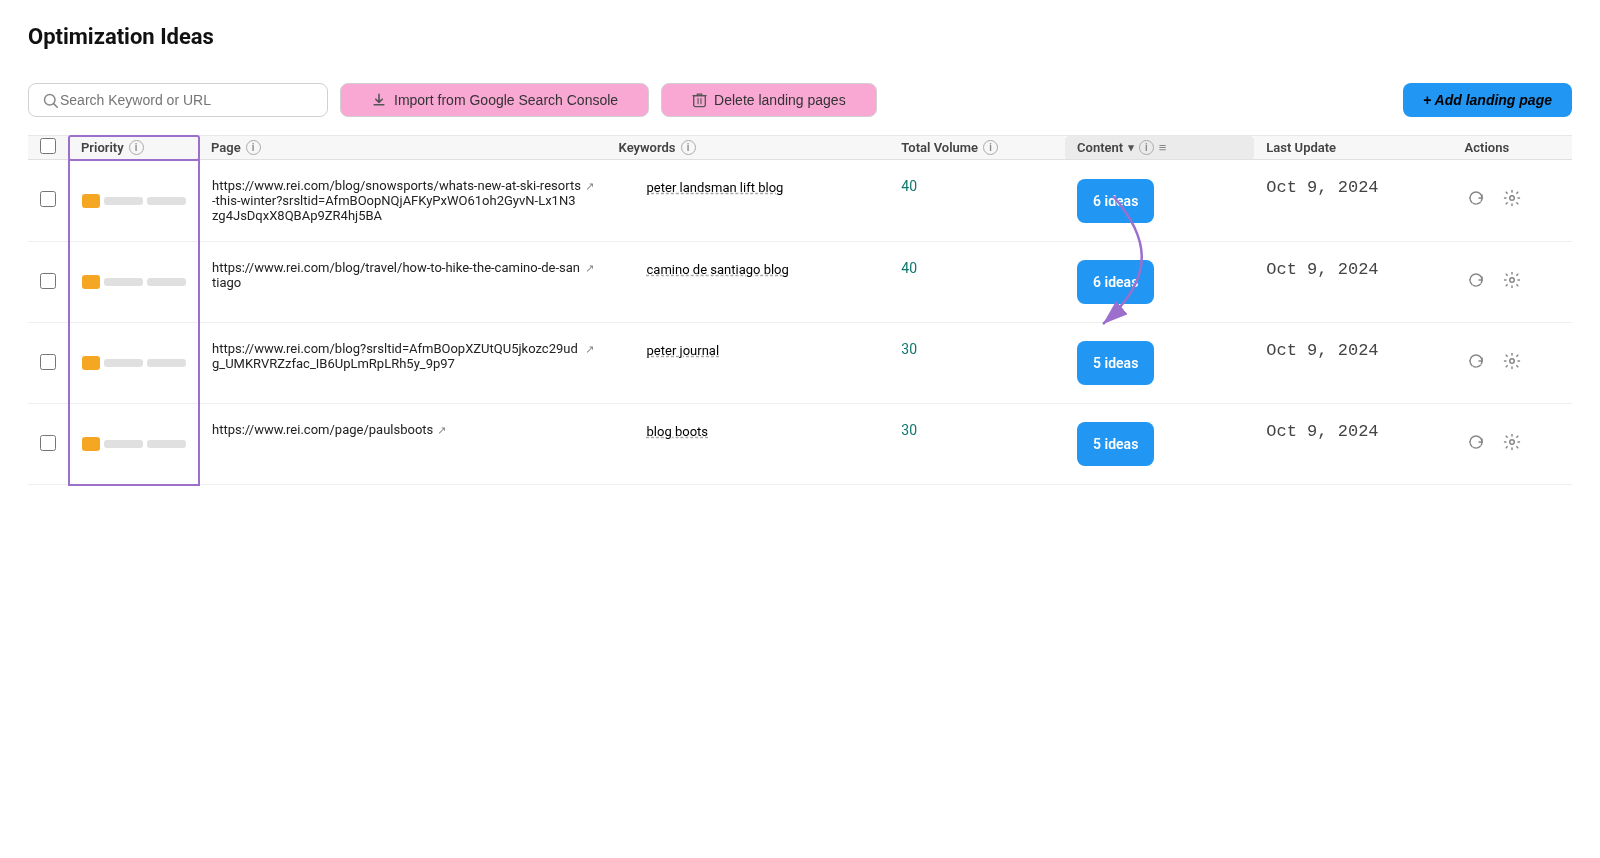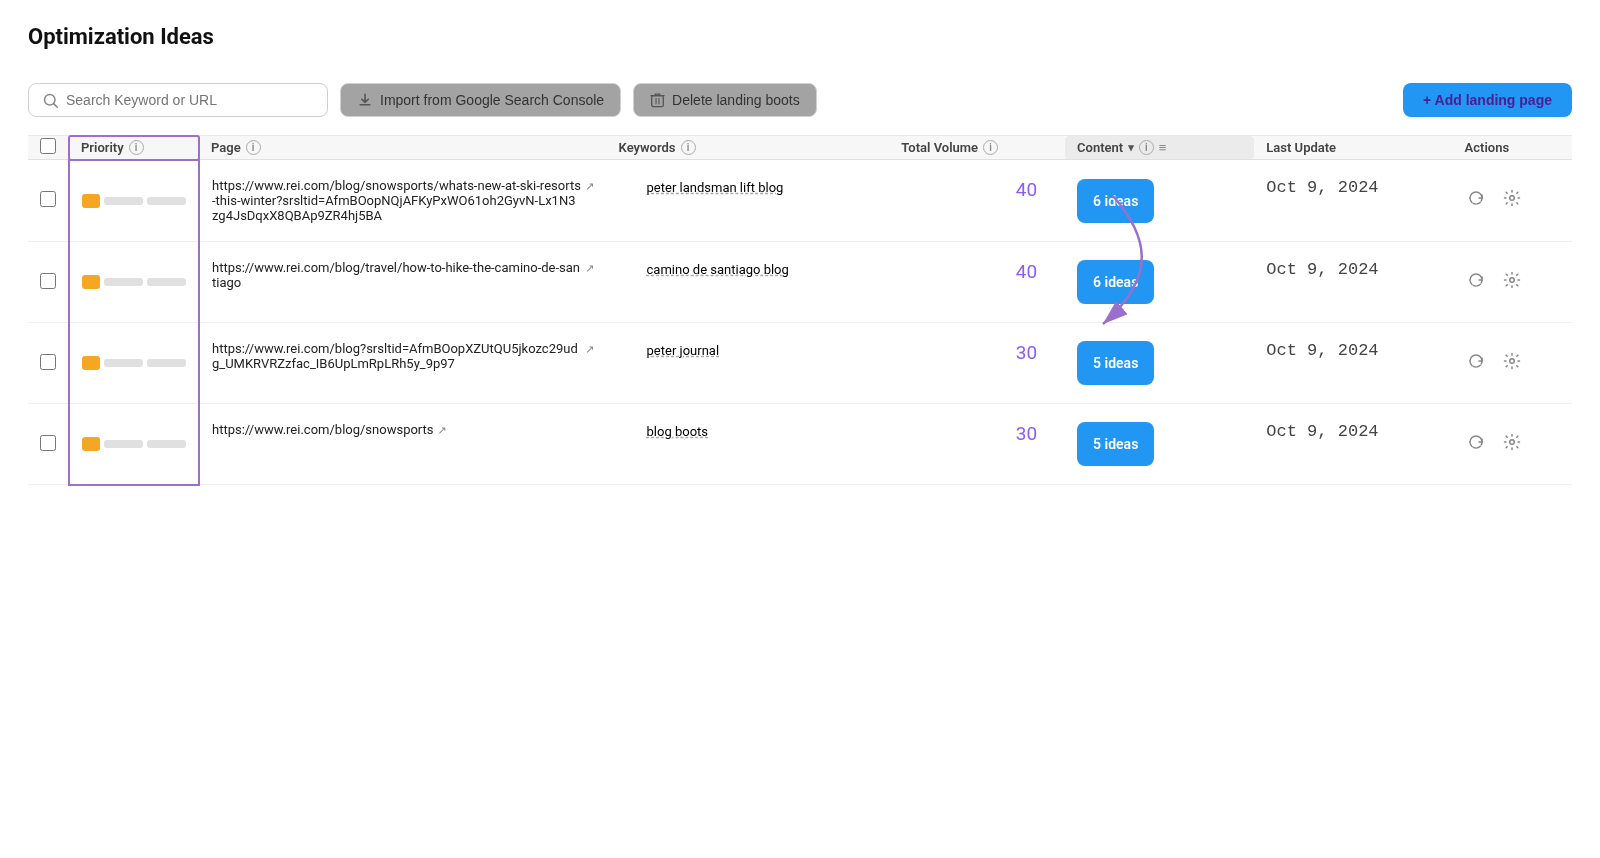--- a/index.html
+++ b/index.html
@@ -24,21 +24,21 @@
       align-items: center;
       gap: 12px;
       margin-bottom: 18px;
     }
     .search-box {
       display: flex;
       align-items: center;
       border: 1px solid #d0d0d0;
       border-radius: 8px;
       padding: 8px 14px;
-      gap: 8px;
+      gap: 2px;
       width: 300px;
       background: #fff;
     }
     .search-box input {
       border: none;
       outline: none;
       font-size: 14px;
       color: #555;
       width: 100%;
       background: transparent;
@@ -46,41 +46,42 @@
     .search-icon-svg {
       color: #888;
       flex-shrink: 0;
     }
     .btn-outline {
       display: flex;
       align-items: center;
       gap: 7px;
       border: 1.5px solid #d0d0d0;
       border-radius: 8px;
-      padding: 8px 16px;
-      background: #a3a3a3;
+      padding: 8px 30px;
+      background: #f9a8d4;
       color: #333;
       font-size: 14px;
       cursor: pointer;
       white-space: nowrap;
     }
     .btn-primary {
       display: flex;
       align-items: center;
       gap: 6px;
       background: #2196f3;
-      color: #4c1d95;
+      color: #000000;
       border: none;
       border-radius: 8px;
       padding: 9px 20px;
       font-size: 14px;
       font-weight: 600;
       cursor: pointer;
       margin-left: auto;
       white-space: nowrap;
+      font-style: italic;
     }
 
     
     .table-wrapper {
       width: 100%;
       border-top: 1px solid #e8e8e8;
     }
     table {
       width: 100%;
       border-collapse: collapse;
@@ -200,23 +201,23 @@
     .keyword-link {
       color: #000000;
       text-decoration-style: dashed;
       text-decoration-color: #aaa;
       text-decoration-line: underline;
       cursor: pointer;
       line-height: 1.5;
       margin-left: 28px;
     }
     .volume-cell {
-      text-align: right;
-      font-size: 19px;
-      color: #8b5cf6;
+      text-align: left;
+      font-size: 14px;
+      color: #0f766e;
       padding-right: 28px;
       min-width: 100px;
     }
     .content-cell {
       min-width: 130px;
       vertical-align: middle;
     }
     .ideas-badge {
       display: inline-block;
       background: #2196f3;
@@ -297,21 +298,21 @@
     </button>
 
     <button class="btn-outline">
       <svg width="15" height="16" viewBox="0 0 20 22" fill="none">
         <rect x="2" y="5" width="16" height="15" rx="2" stroke="#555" stroke-width="1.8"></rect>
         <path d="M1 5h18" stroke="#555" stroke-width="1.8" stroke-linecap="round"></path>
         <path d="M7 5V3h6v2" stroke="#555" stroke-width="1.8" stroke-linecap="round"></path>
         <line x1="8" y1="9" x2="8" y2="16" stroke="#555" stroke-width="1.5" stroke-linecap="round"></line>
         <line x1="12" y1="9" x2="12" y2="16" stroke="#555" stroke-width="1.5" stroke-linecap="round"></line>
       </svg>
-      <span>Delete landing boots</span>
+      <span>Delete landing pages</span>
     </button>
 
     <button class="btn-primary">
       <span>+ Add landing page</span>
     </button>
   </div>
 
   <div class="table-wrapper table-relative">
 
     <svg class="arrow-overlay" xmlns="http://www.w3.org/2000/svg" style="position:absolute;top:0;left:0;width:100%;height:260px;pointer-events:none;z-index:10;overflow:visible;">
@@ -507,21 +508,21 @@
     </td>
     <td class="priority-cell" style="border-left: 2.5px solid #9c6fcc; border-right: 2.5px solid #9c6fcc; border-bottom: 2.5px solid #9c6fcc;">
       <div class="priority-bar-wrap">
         <div class="priority-bar"></div>
         <div class="priority-dash"></div>
         <div class="priority-dash"></div>
       </div>
     </td>
     <td class="page-cell">
       <a class="page-link" href="#" title="https://www.rei.com/blog/paulsboots">
-        <span>https://www.rei.com/blog/snowsports</span>
+        <span>https://www.rei.com/page/paulsboots</span>
         <span class="ext-icon">↗</span>
       </a>
     </td>
     <td class="keyword-cell">
       <span class="keyword-link">blog boots</span>
     </td>
     <td class="volume-cell">30</td>
     <td class="content-cell">
       <span class="ideas-badge">5 ideas</span>
     </td>

